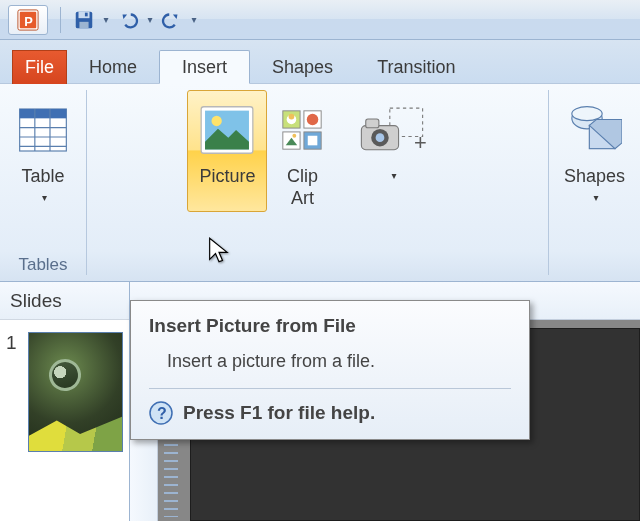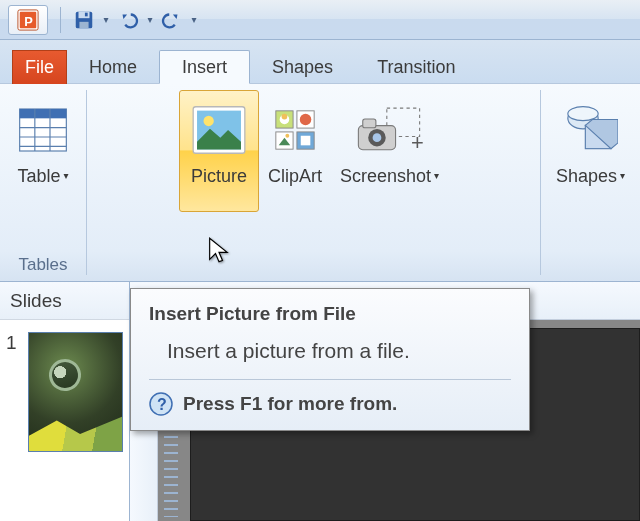--- a/index.html
+++ b/index.html
@@ -61,21 +61,21 @@
   .group-items { display:flex; flex:1; align-items:flex-start; }
   .group-label {
     color:#5a6f8c; font-size:17px; text-align:center; padding:4px 0 6px 0; width:100%;
   }
   .big-btn {
     display:flex; flex-direction:column; align-items:center; justify-content:flex-start;
     padding:4px 8px 2px 8px; border:1px solid transparent; border-radius:3px;
     min-width:70px;
   }
   .big-btn .icon-slot { height:70px; display:flex; align-items:center; justify-content:center; }
-  .big-btn .lbl { color:#3b3b3b; font-size:18px; text-align:center; line-height:22px; min-height:44px; display:flex; flex-direction:row; justify-content:flex-start;}
+  .big-btn .lbl { color:#3b3b3b; font-size:18px; text-align:center; line-height:22px; min-height:44px; display:flex; flex-direction:column; justify-content:flex-start;}
   .big-btn .lbl .dd { font-size:10px; color:#3b3b3b; margin-left:3px;}
   .big-btn.active {
     background: linear-gradient(#fff2c7,#ffe38c 49%, #ffd24a 50%, #ffe79e);
     border:1px solid #d9a537;
   }
 
   
   .workspace { display:flex; height: calc(521px - 40px - 44px - 198px); }
   .slides-pane {
     width: 130px; border-right:1px solid #9cb4d1; background:#fff;
@@ -123,28 +123,28 @@
   .edit-body::before{
     content:""; width:14px; background:repeating-linear-gradient(#9cb4d1 0 2px, transparent 2px 8px);
     margin:4px 6px;
   }
   .dark-slide{
     flex:1; background:#323232; border:1px solid #1d1d1d; margin:8px 0 0 6px;
   }
 
   
   .tooltip {
-    position:absolute; left:130px; top:288px; width:400px;
+    position:absolute; left:130px; top:300px; width:400px;
     background:linear-gradient(#fbfcfe,#e6eef7);
     border:1px solid #8a8a8a; box-shadow:3px 3px 6px rgba(0,0,0,.35);
     padding:14px 18px 14px 18px;
     z-index:50;
   }
   .tt-title{ font-weight:bold; font-size:19px; color:#444; }
-  .tt-body{ font-size:21px; color:#444; padding:14px 0 14px 18px; }
+  .tt-body{ font-size:18px; color:#444; padding:14px 0 14px 18px; }
   .tt-sep{ height:1px; background:#b9c7d8; margin:2px 0 12px 0;}
   .tt-help{ display:flex; align-items:center; gap:10px; font-weight:bold; font-size:19px; color:#444;}
   .tt-help svg{ width:24px; height:24px; }
 
   
   .cursor{ position:absolute; left:205px; top:236px; z-index:60; width:28px; height:28px;}
   .cursor svg{ width:28px; height:28px; filter: drop-shadow(1px 1px 1px rgba(0,0,0,.4));}
 </style>
 </head>
 <body>
@@ -257,21 +257,20 @@
           <svg width="70" height="56" viewBox="0 0 64 48">
               <rect x="30" y="4" width="30" height="26" fill="none" stroke="#7a7a7a" stroke-dasharray="3 3"></rect>
               <rect x="4" y="20" width="34" height="22" rx="4" fill="#cfcfcf" stroke="#7a7a7a"></rect>
               <rect x="8" y="14" width="12" height="8" rx="2" fill="#cfcfcf" stroke="#7a7a7a"></rect>
               <circle cx="21" cy="31" r="8" fill="#5a5a5a"></circle>
               <circle cx="21" cy="31" r="4" fill="#a8c6e8"></circle>
               <text x="52" y="42" font-size="20" fill="#5a5a5a">+</text>
             </svg>
         </div>
         <div class="lbl">
-            <span>Screenshot</span>
             <span class="dd">▾</span>
           </div>
       </div>
     </div>
   </div>
   <div class="group-sep"></div>
 
   <div class="group">
     <div class="group-items">
       <div class="big-btn">
@@ -311,21 +310,21 @@
 
 <div class="tooltip">
   <div class="tt-title">Insert Picture from File</div>
   <div class="tt-body">Insert a picture from a file.</div>
   <div class="tt-sep"></div>
   <div class="tt-help">
     <svg viewBox="0 0 24 24">
         <circle cx="12" cy="12" r="11" fill="#cfe3f5" stroke="#3f6fb3" stroke-width="1.5"></circle>
         <text x="8" y="18" font-size="16" font-weight="bold" fill="#2f5fa8">?</text>
       </svg>
-    <span>Press F1 for more from.</span>
+    <span>Press F1 for file help.</span>
   </div>
 </div>
 
 <div class="cursor">
   <svg viewBox="0 0 24 24">
       <path d="M4 2 L4 20 L9 15 L12 22 L15 21 L12 14 L19 14 Z" fill="#fff" stroke="#000" stroke-width="1"></path>
     </svg>
 </div>
 
 </body></html>

